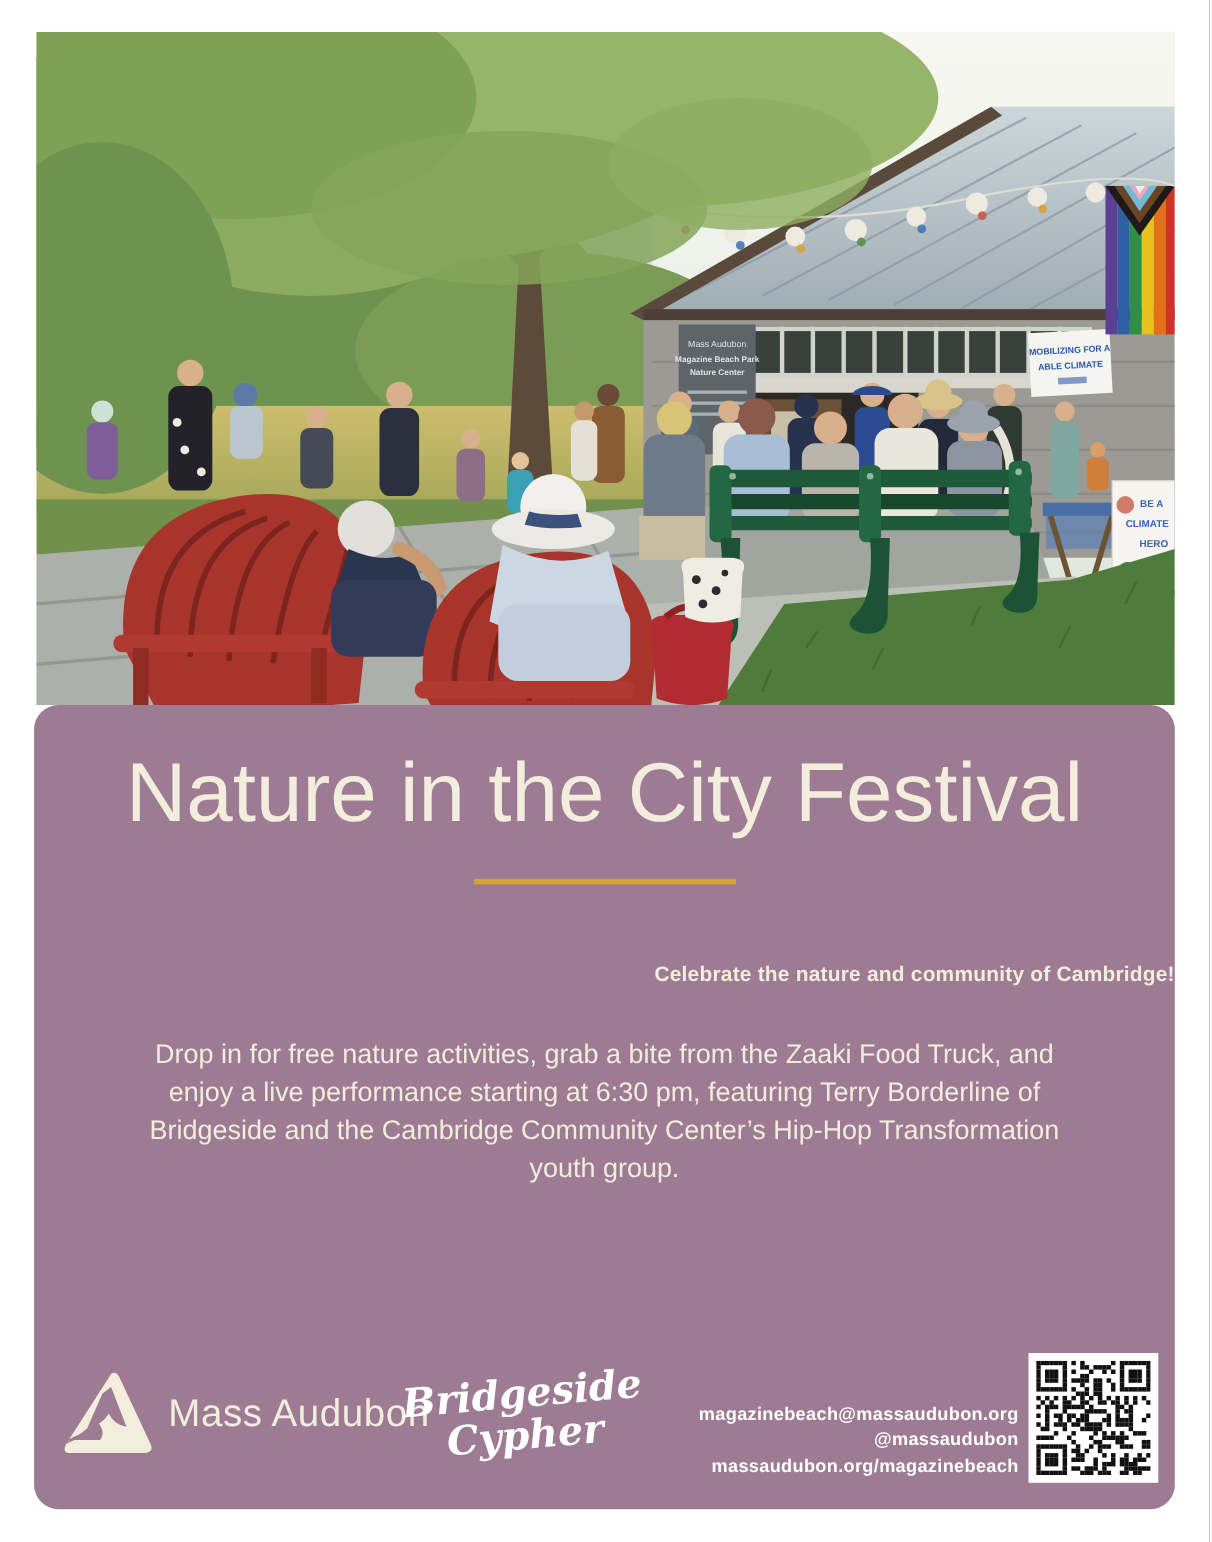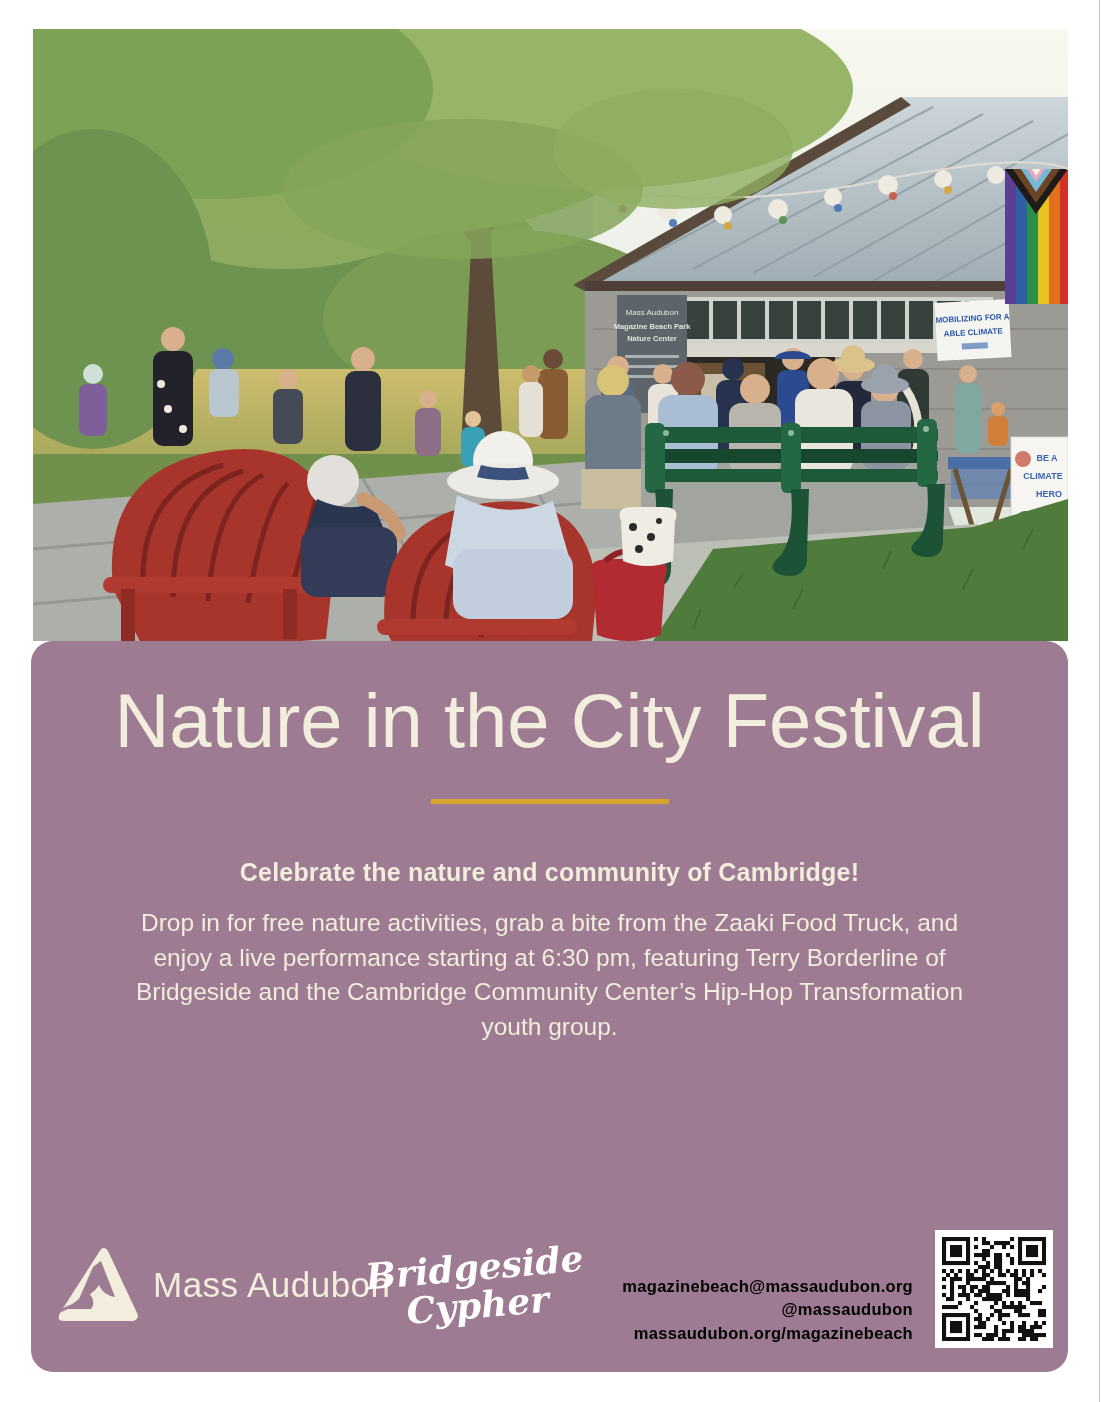--- a/index.html
+++ b/index.html
@@ -15,38 +15,38 @@
   .panel{
     position:absolute;left:31px;top:641px;width:1037px;height:731px;
     background:#9d7b92;color:#f2eddc;text-align:center;border-radius:22px;
   }
   .title{
     margin-top:40px;font-size:76px;line-height:1.05;font-weight:300;
     letter-spacing:0px;color:#f2eddc;
   }
   .subtitle{margin-top:38px;font-size:29px;line-height:1.6;font-style:italic;font-weight:400;}
   .divider{width:238px;height:5px;background:#d7a42e;margin:38px auto 0 auto;}
-  .lead{margin-top:54px;font-size:25px;font-weight:700;letter-spacing:.2px;}
+  .lead{margin-top:72px;font-size:19px;font-weight:700;letter-spacing:.2px;text-align:right;}
   .body-text{
-    margin:19px auto 0 auto;max-width:880px;font-size:24.5px;line-height:1.42;font-weight:400;
+    margin:44px auto 0 auto;max-width:880px;font-size:24.5px;line-height:1.42;font-weight:400;
   }
   
   .footer{position:absolute;left:0;top:0;width:100%;height:100%;pointer-events:none;}
   .ma-logo{position:absolute;left:26px;top:606px;display:flex;align-items:center;gap:14px;}
   .ma-label{font-size:35px;font-weight:400;letter-spacing:.5px;color:#f2eddc;}
   .bc-logo{
     position:absolute;left:330px;top:608px;width:230px;text-align:center;
     transform:rotate(-5deg);color:#ffffff;
     font-family:"DejaVu Serif",serif;font-style:italic;font-weight:700;
   }
   .bc-line1{font-size:36px;line-height:1.0;}
   .bc-line2{font-size:36px;line-height:1.0;margin-top:2px;}
   .contact{
-    position:absolute;right:155px;top:634px;text-align:right;
-    font-size:16.5px;font-weight:700;line-height:1.42;letter-spacing:.3px;color:#000000;
+    position:absolute;right:142px;top:634px;text-align:right;
+    font-size:16.5px;font-weight:700;line-height:1.42;letter-spacing:.3px;color:#ffffff;
   }
   .qr{position:absolute;right:15px;top:589px;width:118px;height:118px;background:#ffffff;
       display:flex;align-items:center;justify-content:center;}
 </style>
 </head>
 <body>
 
 <div class="page">
 
   <div class="photo">

